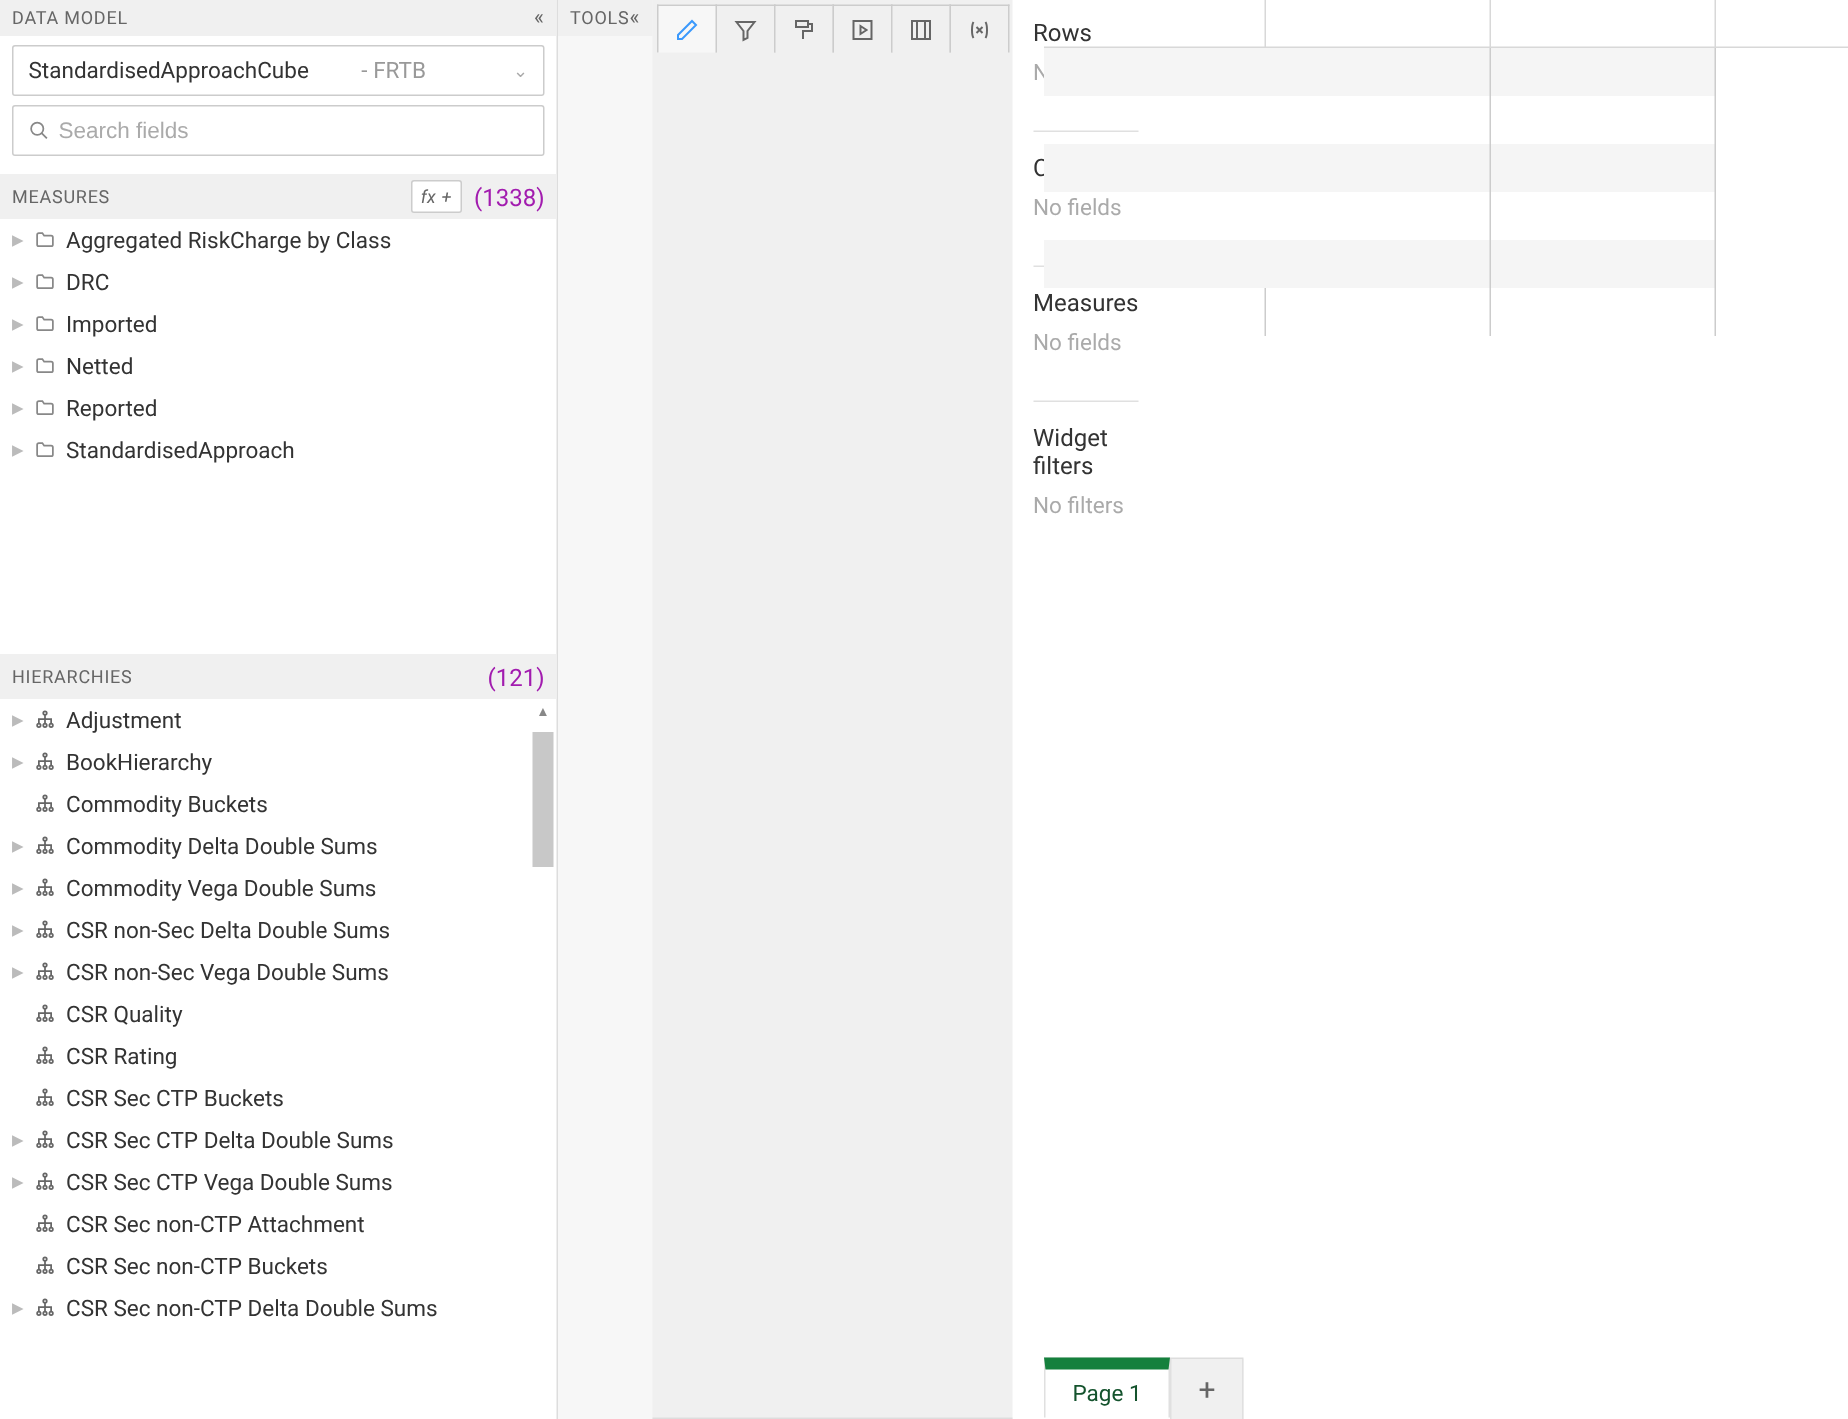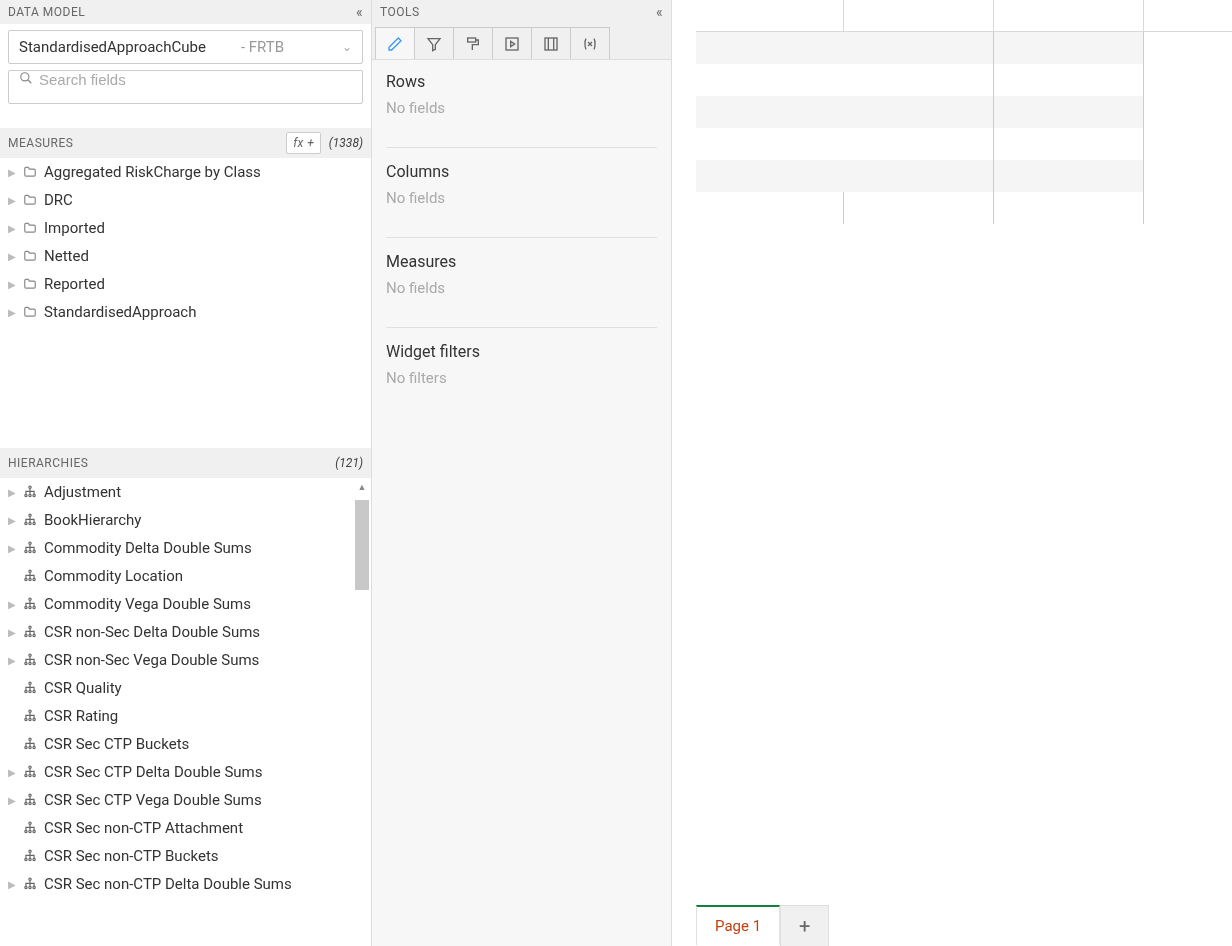--- a/index.html
+++ b/index.html
@@ -43,26 +43,26 @@
   display: flex;
   align-items: center;
   padding: 0 10px;
   font-size: 15px;
 }
 .cube-name { color: #333; }
 .cube-suffix { color: #999; margin-left: 35px; }
 .cube-chevron { margin-left: auto; color: #aaa; font-size: 12px; }
 
 .search-box {
-  margin: 0 8px 24px 8px;
+  margin: 0 8px 12px 8px;
   border: 1px solid #ccc;
   border-radius: 2px;
   height: 34px;
   display: flex;
-  align-items: flex-start;
+  align-items: center;
   padding: 0 10px;
 }
 .search-box svg { flex-shrink: 0; margin-right: 6px; }
 .search-box input {
   border: none;
   outline: none;
   flex: 1;
   font-size: 15px;
   color: #333;
 }
@@ -71,21 +71,21 @@
 .section-header {
   background: #f0f0f0;
   height: 30px;
   display: flex;
   align-items: center;
   padding: 0 8px;
   font-size: 12px;
   color: #666;
 }
 .section-header .title { flex: 1; letter-spacing: 0.5px; }
-.section-header .count { font-size: 12px; color: #404040; font-style: italic; }
+.section-header .count { font-size: 16px; color: #a21caf; }
 .fx-button {
   border: 1px solid #ccc;
   background: #fff;
   height: 22px;
   padding: 0 6px;
   margin-right: 8px;
   display: flex;
   align-items: center;
   gap: 4px;
   font-style: italic;
@@ -149,21 +149,21 @@
   text-align: center;
   line-height: 14px;
 }
 
 
 .panel-tools {
   width: 300px;
   border-right: 1px solid #ddd;
   background: #f7f7f7;
   display: flex;
-  flex-direction: column;
+  flex-direction: row;
 }
 .tool-tabs {
   display: flex;
   background: #f0f0f0;
   border-bottom: 1px solid #ddd;
   padding: 3px 3px 0 3px;
   gap: 0;
 }
 .tool-tab {
   width: 40px;
@@ -245,21 +245,21 @@
 }
 .page-tab {
   height: 40px;
   padding: 0 18px;
   display: flex;
   align-items: center;
   font-size: 15px;
   border-right: 1px solid #e0e0e0;
   border-left: 1px solid #e0e0e0;
 }
-.page-tab.active { color: #c2410c; border-top: 2px solid #15803d; margin-top: -1px; }
+.page-tab.active { color: #14532d; border-top: 8px solid #15803d; margin-top: -1px; }
 .page-tab.add { background: #f0f0f0; color: #666; font-size: 20px; }
 </style>
 </head>
 <body>
 
 <div class="panel-datamodel">
   <div class="panel-header">
     <span class="title">DATA MODEL</span>
     <span class="collapse-icon">«</span>
   </div>
@@ -371,44 +371,44 @@
               <circle cx="12" cy="4" r="2"></circle>
               <circle cx="5" cy="18" r="2"></circle>
               <circle cx="12" cy="18" r="2"></circle>
               <circle cx="19" cy="18" r="2"></circle>
               <path d="M12 6v5M12 11H5v5M12 11v5M12 11h7v5"></path>
             </svg>
           </span>
           <span>BookHierarchy</span>
         </div>
         <div class="tree-item">
+          <span class="caret empty">▶</span>
+          <span class="hier-icon">
+            <svg width="16" height="14" viewBox="0 0 24 24" fill="none" stroke="#666" stroke-width="2">
+              <circle cx="12" cy="4" r="2"></circle>
+              <circle cx="5" cy="18" r="2"></circle>
+              <circle cx="12" cy="18" r="2"></circle>
+              <circle cx="19" cy="18" r="2"></circle>
+              <path d="M12 6v5M12 11H5v5M12 11v5M12 11h7v5"></path>
+            </svg>
+          </span>
+          <span>Commodity Buckets</span>
+        </div>
+        <div class="tree-item">
           <span class="caret">▶</span>
           <span class="hier-icon">
             <svg width="16" height="14" viewBox="0 0 24 24" fill="none" stroke="#666" stroke-width="2">
               <circle cx="12" cy="4" r="2"></circle>
               <circle cx="5" cy="18" r="2"></circle>
               <circle cx="12" cy="18" r="2"></circle>
               <circle cx="19" cy="18" r="2"></circle>
               <path d="M12 6v5M12 11H5v5M12 11v5M12 11h7v5"></path>
             </svg>
           </span>
           <span>Commodity Delta Double Sums</span>
-        </div>
-        <div class="tree-item">
-          <span class="caret empty">▶</span>
-          <span class="hier-icon">
-            <svg width="16" height="14" viewBox="0 0 24 24" fill="none" stroke="#666" stroke-width="2">
-              <circle cx="12" cy="4" r="2"></circle>
-              <circle cx="5" cy="18" r="2"></circle>
-              <circle cx="12" cy="18" r="2"></circle>
-              <circle cx="19" cy="18" r="2"></circle>
-              <path d="M12 6v5M12 11H5v5M12 11v5M12 11h7v5"></path>
-            </svg>
-          </span>
-          <span>Commodity Location</span>
         </div>
         <div class="tree-item">
           <span class="caret">▶</span>
           <span class="hier-icon">
             <svg width="16" height="14" viewBox="0 0 24 24" fill="none" stroke="#666" stroke-width="2">
               <circle cx="12" cy="4" r="2"></circle>
               <circle cx="5" cy="18" r="2"></circle>
               <circle cx="12" cy="18" r="2"></circle>
               <circle cx="19" cy="18" r="2"></circle>
               <path d="M12 6v5M12 11H5v5M12 11v5M12 11h7v5"></path>

